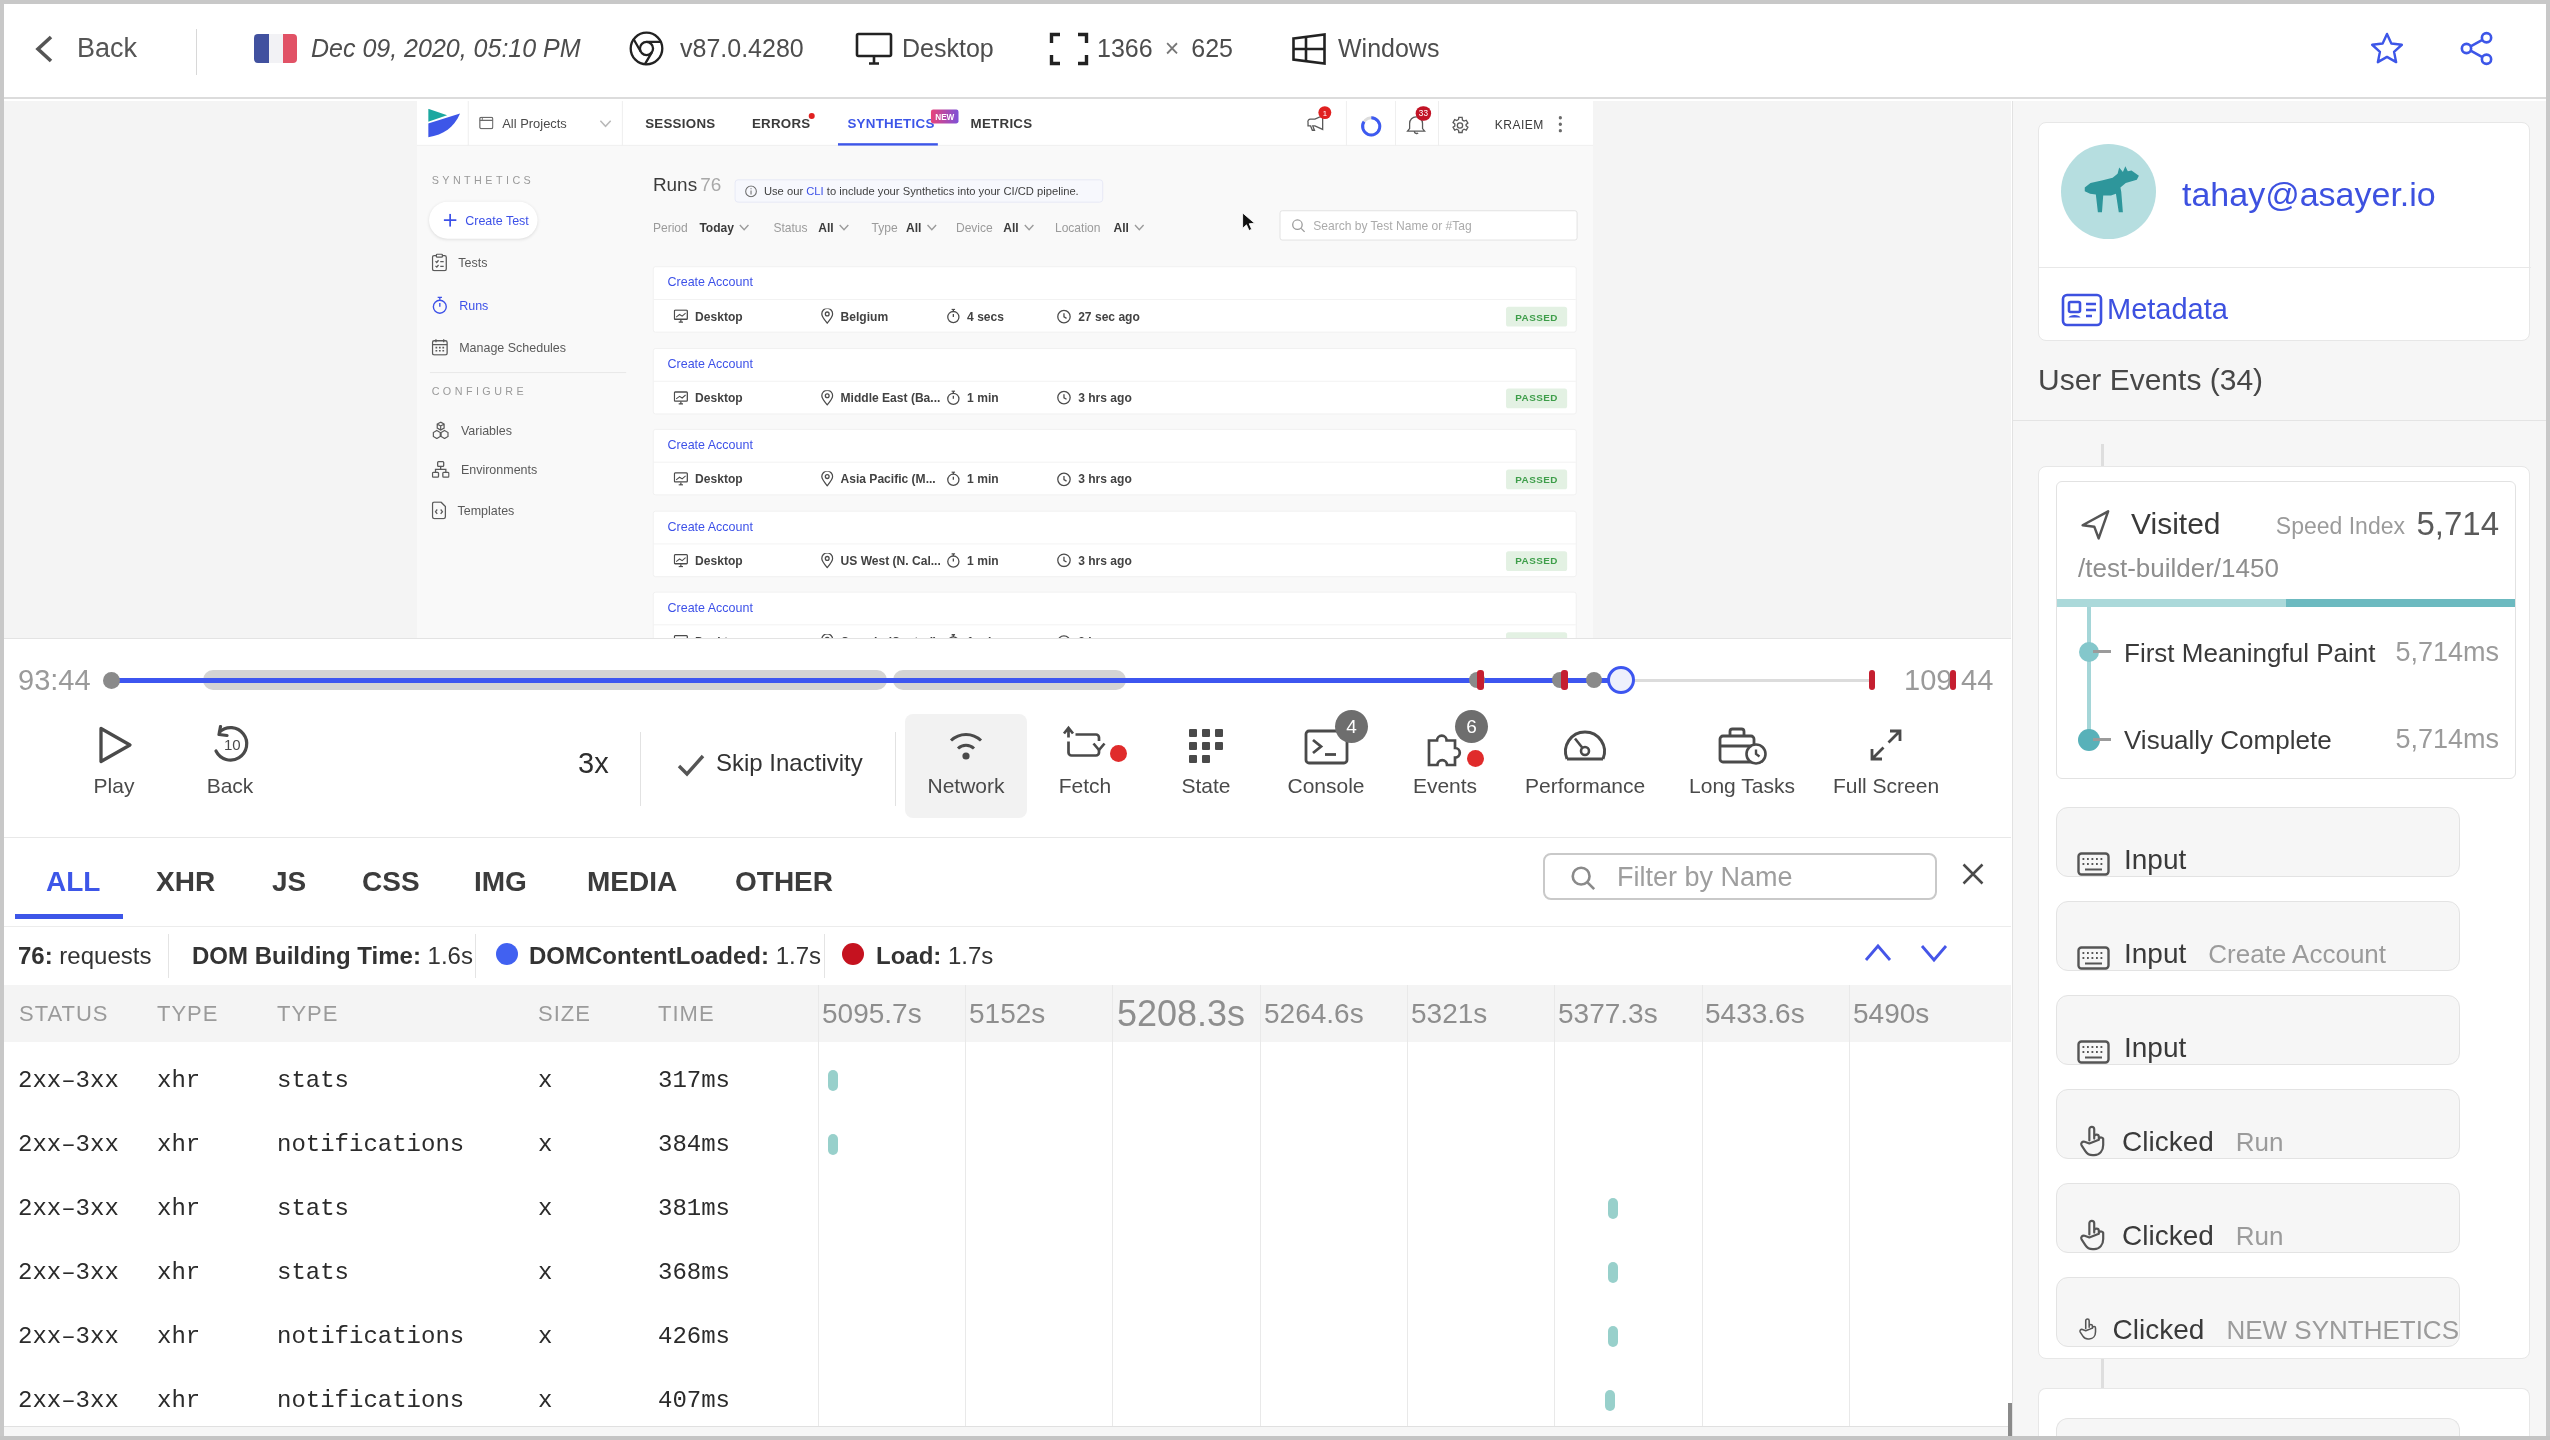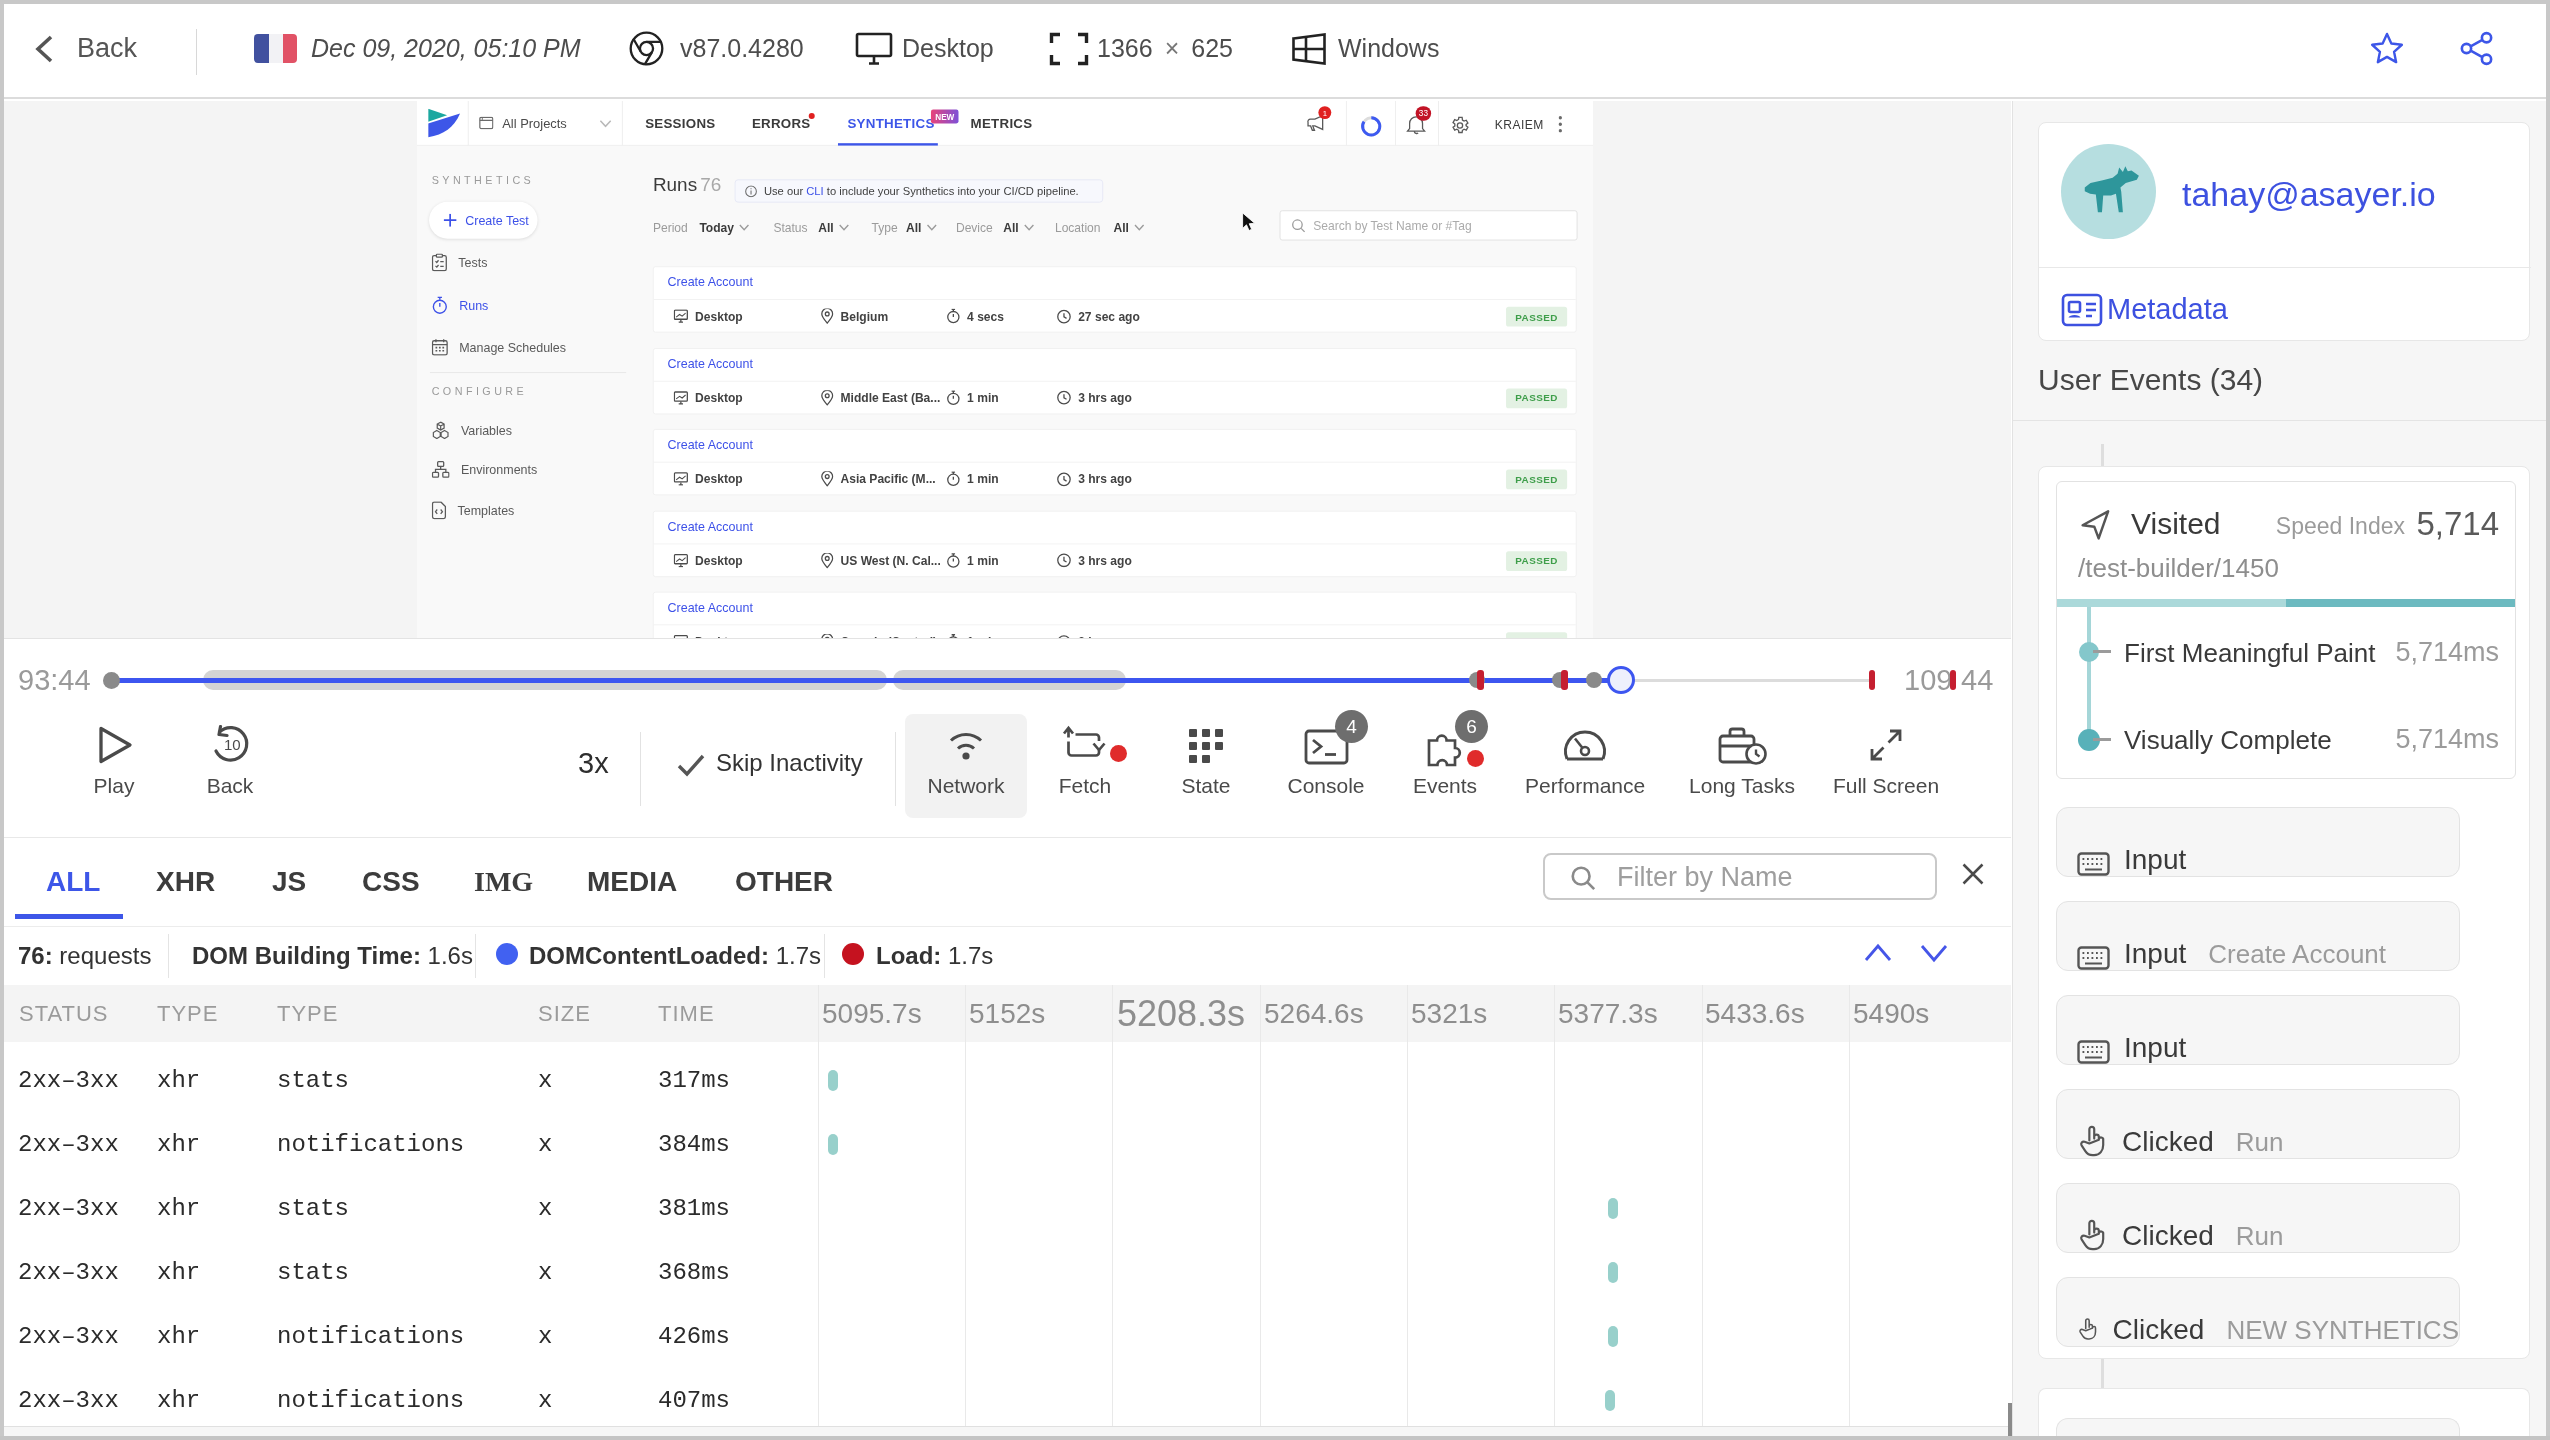--- a/index.html
+++ b/index.html
@@ -539,21 +539,21 @@
     </svg>
     <div style="margin-top:9px;">Full Screen</div>
   </div>
 </div>
 <div id="tabs">
   <div class="tab" style="left:46px;color:#3d56e8;">ALL</div>
   <div class="abs" style="left:15px;top:76px;width:108px;height:5px;background:#3d56e8;"></div>
   <div class="tab" style="left:156px;">XHR</div>
   <div class="tab" style="left:272px;">JS</div>
   <div class="tab" style="left:362px;">CSS</div>
-  <div class="tab" style="left:474px;font-family:Liberation Serif, serif;">IMG</div>
+  <div class="tab" style="left:474px;">IMG</div>
   <div class="tab" style="left:587px;">MEDIA</div>
   <div class="tab" style="left:735px;">OTHER</div>
   <div class="abs" style="left:1543px;top:15px;width:394px;height:47px;border:2px solid #c9c9c9;border-radius:8px;background:#fff;">
     <svg class="abs" style="left:24px;top:9px;" width="28" height="28" viewBox="0 0 30 30" fill="none" stroke="#8a8a8a" stroke-width="2.8">
         <circle cx="13" cy="13" r="9"></circle>
         <path d="M20 20 L27 27"></path>
       </svg>
     <span class="abs" style="left:72px;top:7px;font-size:27px;color:#9e9e9e;">Filter by Name</span>
   </div>
   <svg class="abs" style="left:1959px;top:22px;" width="28" height="28" viewBox="0 0 31 31" stroke="#4a4a4a" stroke-width="2.8">

